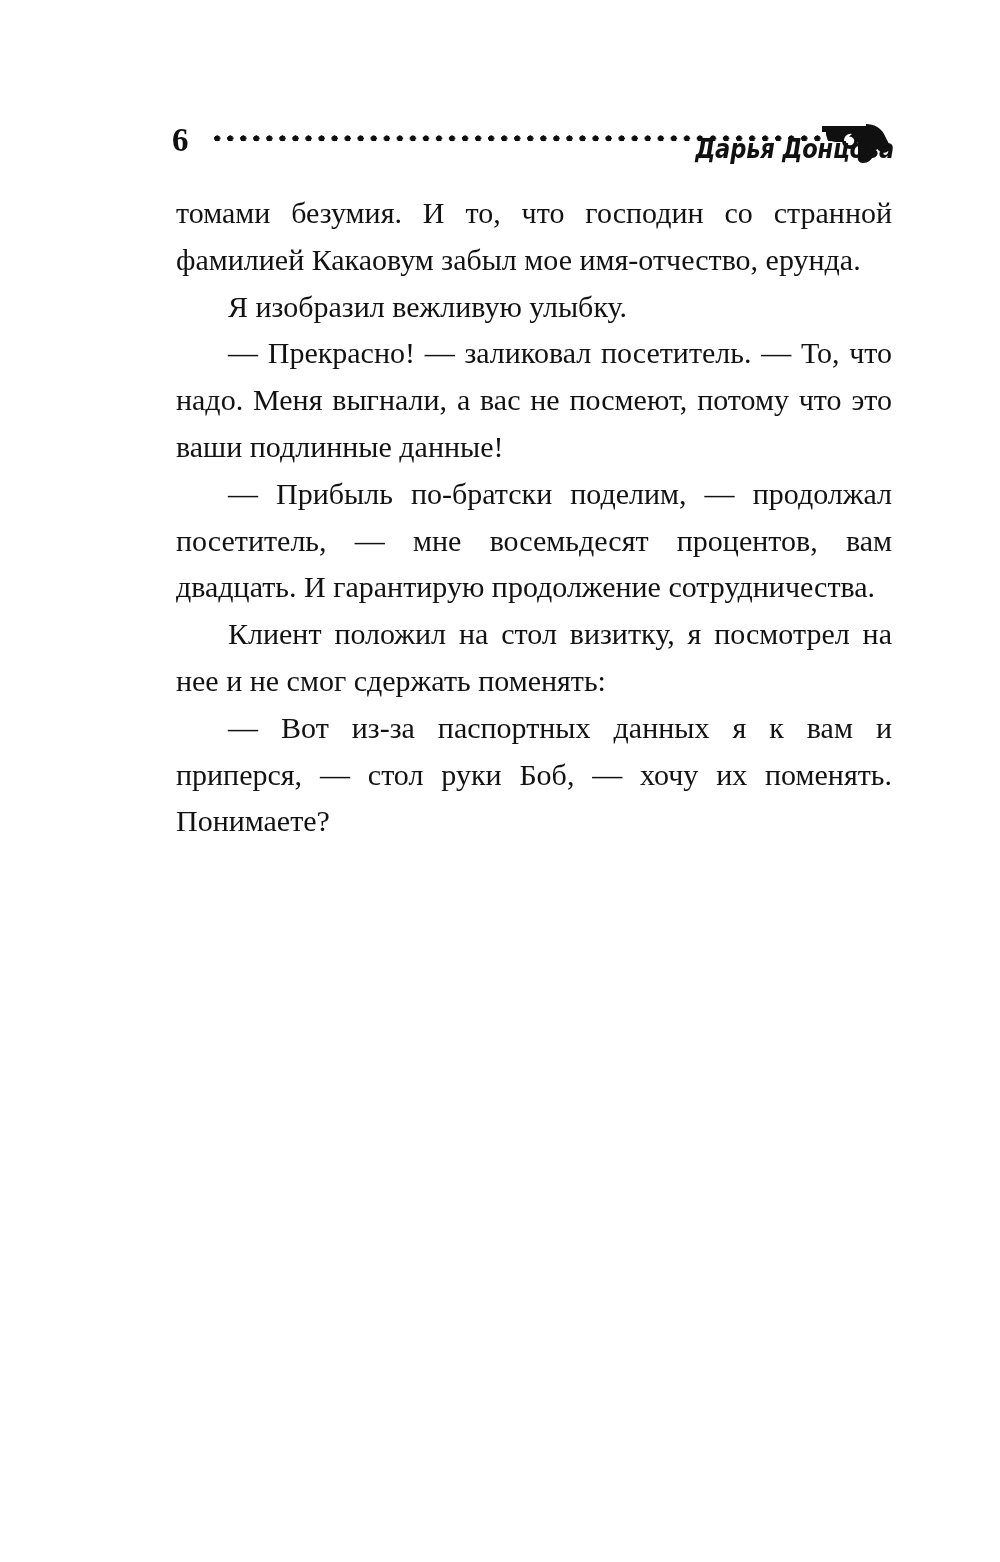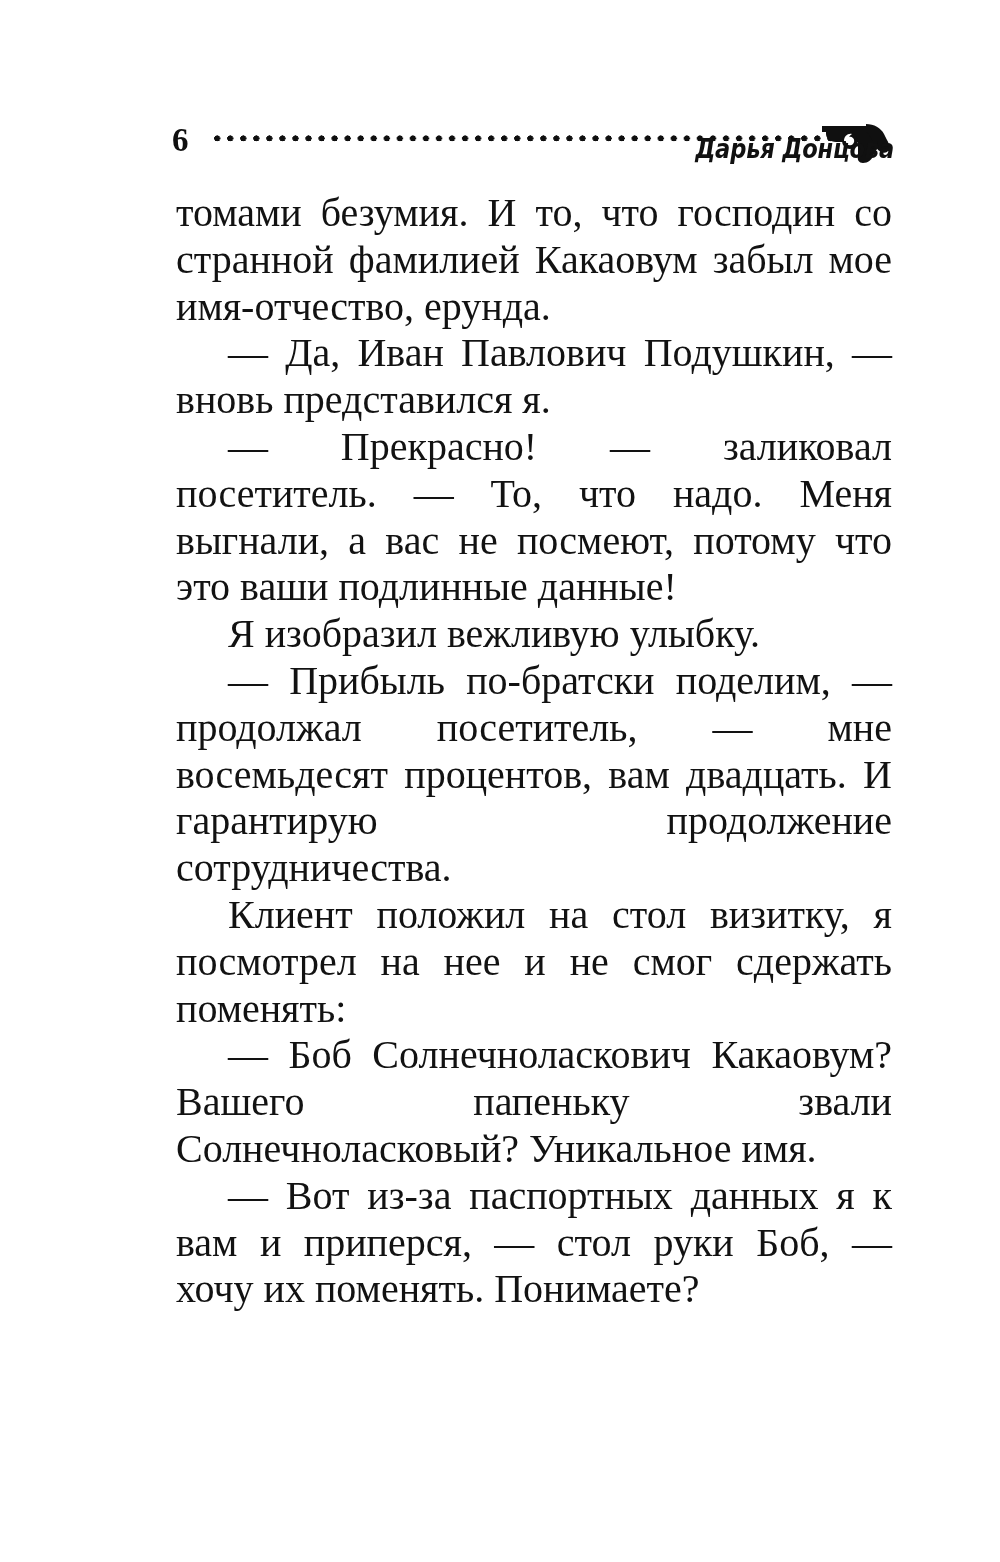--- a/index.html
+++ b/index.html
@@ -86,21 +86,21 @@
   
   .body-text {
     position: absolute;
     left: 176px;
     top: 190px;
     width: 716px;
   }
 
   .para {
     margin: 0;
-    font-size: 40px;
+    font-size: 30px;
     line-height: 46.8px;
     text-align: justify;
     text-align-last: left;
     text-indent: 52px;
     word-spacing: 0px;
     color: #121212;
     font-family: "Liberation Serif", "DejaVu Serif", serif;
   }
   .para.no-indent {
     text-indent: 0;
@@ -131,30 +131,28 @@
       </svg>
     </div>
 
     <div class="byline">Дарья Донцова</div>
   </div>
 
   <div class="body-text">
 
     <p class="para no-indent">томами безумия. И то, что господин со странной фамилией Какаовум забыл мое имя-отчество, ерунда.</p>
 
-    <p class="para">— Да, Иван Павлович Подушкин, — вновь представился я.</p>
+
+    <p class="para">Я изобразил вежливую улыбку.</p>
 
     <p class="para">— Прекрасно! — заликовал посетитель. — То, что надо. Меня выгнали, а вас не посмеют, потому что это ваши подлинные данные!</p>
-
-    <p class="para">Я изобразил вежливую улыбку.</p>
 
     <p class="para">— Прибыль по-братски поделим, — продолжал посетитель, — мне восемьдесят процентов, вам двадцать. И гарантирую продолжение сотрудничества.</p>
 
 
     <p class="para">Клиент положил на стол визитку, я посмотрел на нее и не смог сдержать поменять:</p>
 
-    <p class="para">— Боб Солнечноласкович Какаовум? Вашего папеньку звали Солнечноласковый? Уникальное имя.</p>
 
     <p class="para">— Вот из-за паспортных данных я к вам и приперся, — стол руки Боб, — хочу их поменять. Понимаете?</p>
 
   </div>
 
 </div>
 
 </body></html>

